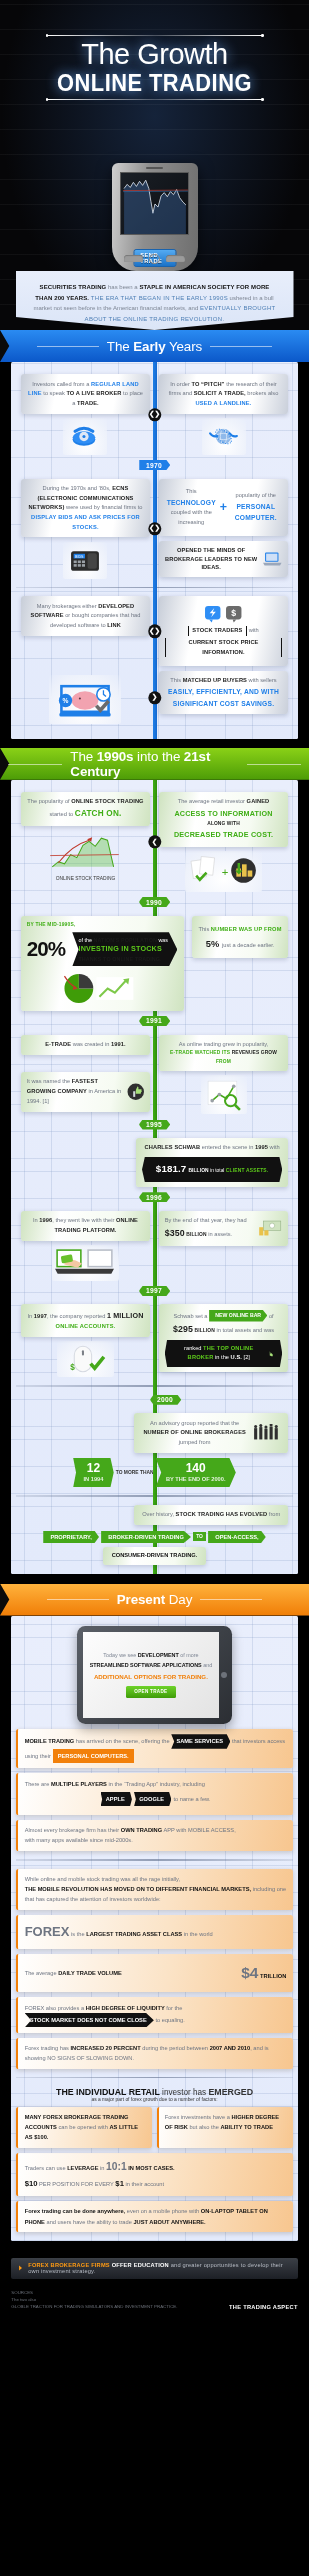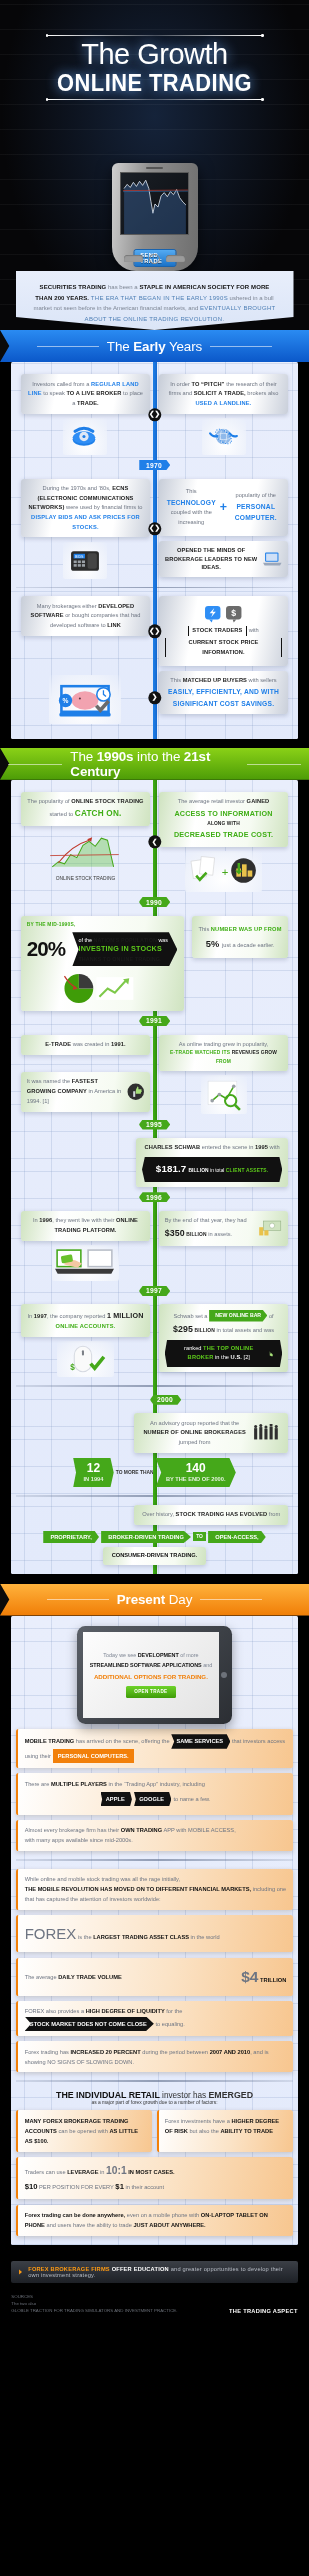--- a/index.html
+++ b/index.html
@@ -723,21 +723,21 @@
       <div class="hr"></div>
 
       <div class="orbox">
         <div>While online and mobile stock trading was all the rage initially,</div>
         <b>THE MOBILE REVOLUTION HAS MOVED ON TO DIFFERENT FINANCIAL MARKETS,</b>
         <span>including one that has captured the attention of investors worldwide:</span>
       </div>
 
 
       <div class="orbox" style="margin-top:5.2px">
-        <span class="og" style="font-size:15px;font-weight:normal">FOREX</span>
+        <span class="og" style="font-size:13px;font-weight:bold">FOREX</span>
         <span>is the </span><b>LARGEST TRADING ASSET CLASS</b><span> in the world</span>
       </div>
 
       <div class="orbox" style="margin-top:5.2px;display:flex;align-items:center;gap:5.2px">
         <div style="flex:1;text-align:left">
           <span>The average</span>
           <b>DAILY TRADE VOLUME</b>
         </div>
         <div style="text-align:center">
           <span class="og" style="font-size:15.5px;font-weight:bold">$4</span>

